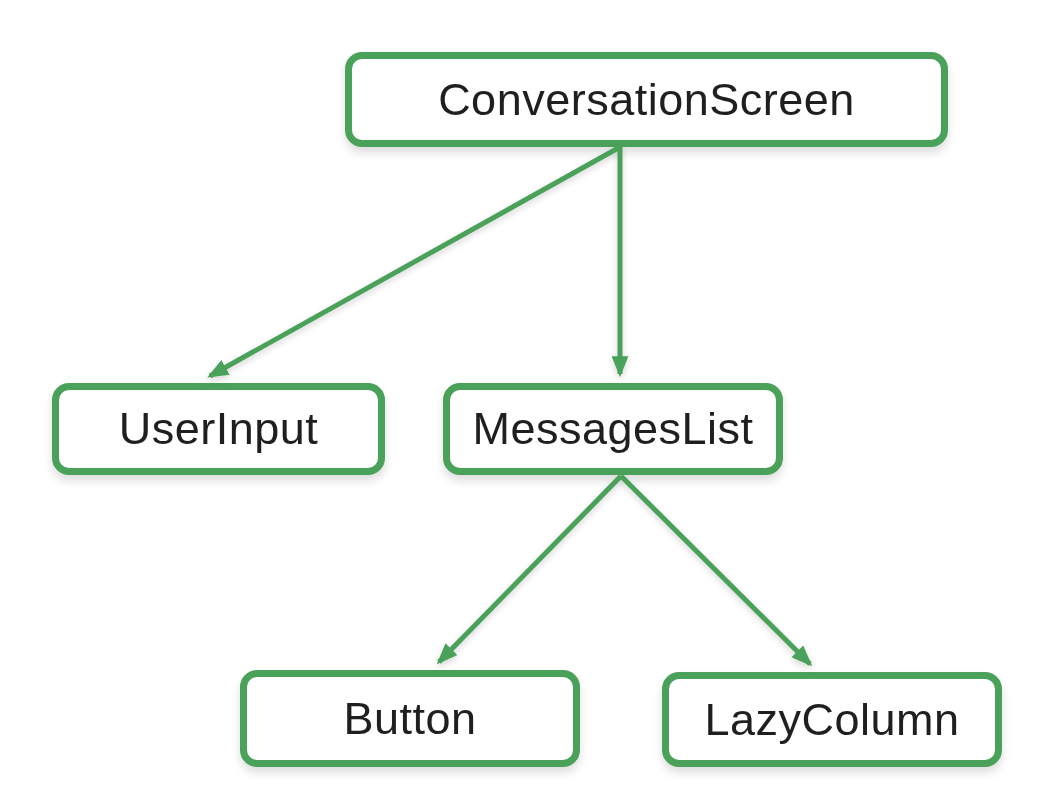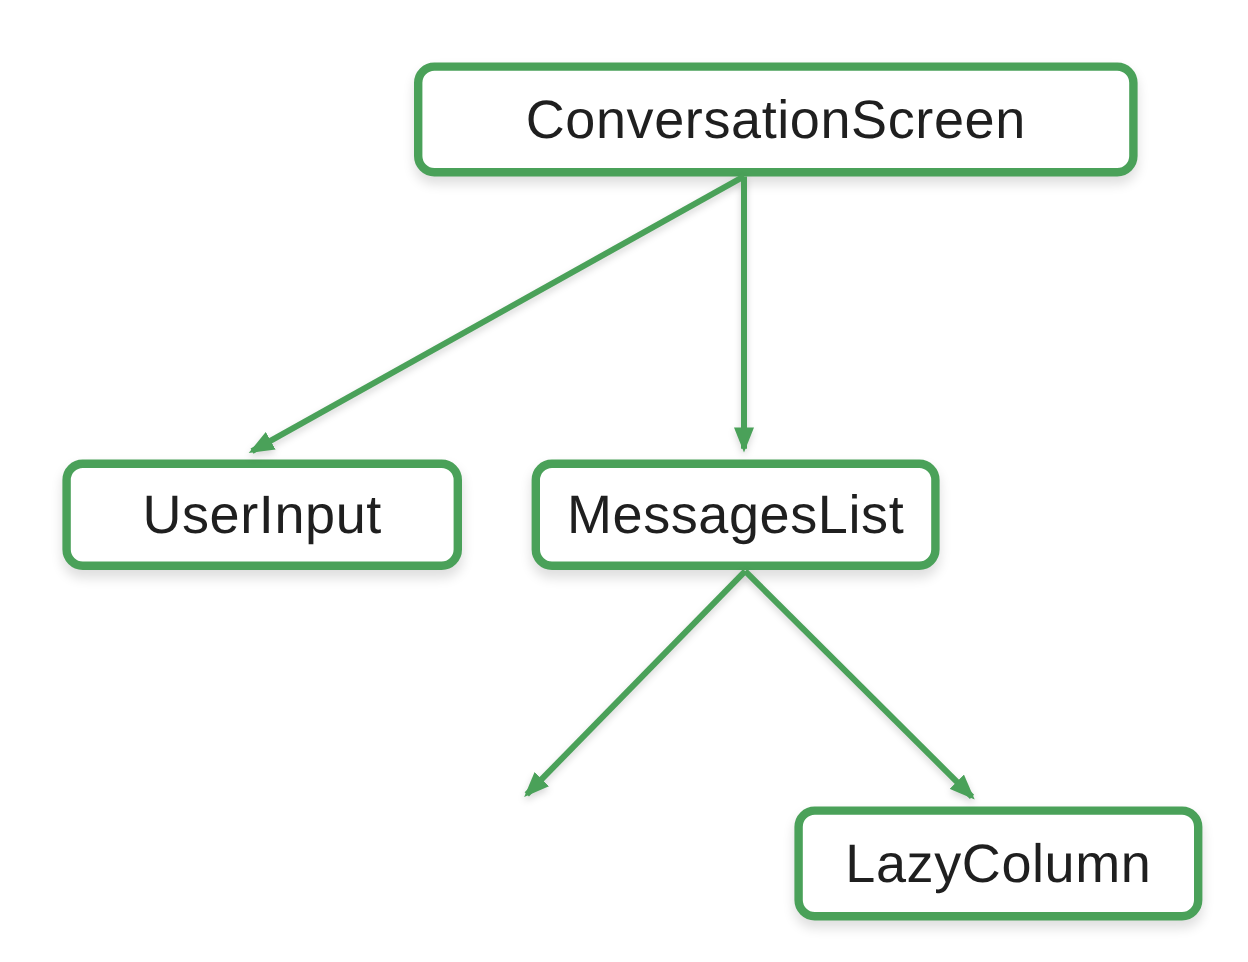--- a/index.html
+++ b/index.html
@@ -79,18 +79,21 @@
   </div>
 
   <div class="node node-user-input">
     <span>UserInput</span>
   </div>
 
   <div class="node node-messages-list">
     <span>MessagesList</span>
   </div>
 
+  <div class="node node-button">
+    <span>Button</span>
+  </div>
 
   <div class="node node-lazy-column">
     <span>LazyColumn</span>
   </div>
 
 </div>
 
 </body></html>

